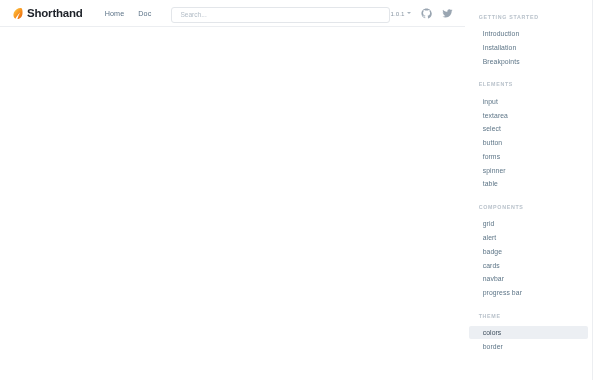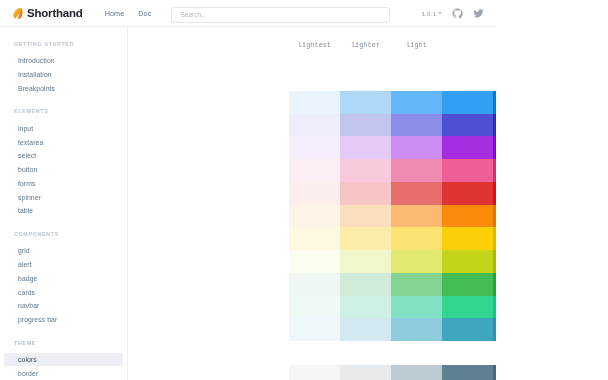--- a/index.html
+++ b/index.html
@@ -2,21 +2,21 @@
 <html><head>
 <meta charset="utf-8">
 <style>
   * { box-sizing: border-box; margin: 0; padding: 0; }
   html, body {
     width: 608px; height: 380px;
     font-family: "Liberation Sans", sans-serif;
     background: #ffffff;
     overflow: hidden;
   }
-  .app { position: relative; width: 496px; height: 380px; display: flex; flex-direction: column; }
+  .app { position: relative; width: 496px; height: 380px; display: flex; flex-direction: row; }
 
   
   .header {
     height: 27px; min-height: 27px;
     border-bottom: 1px solid #eceef1;
     display: flex; align-items: center;
     padding: 0 10px 0 12px;
     background: #fff;
   }
   .brand { display: flex; align-items: center; gap: 4px; }

